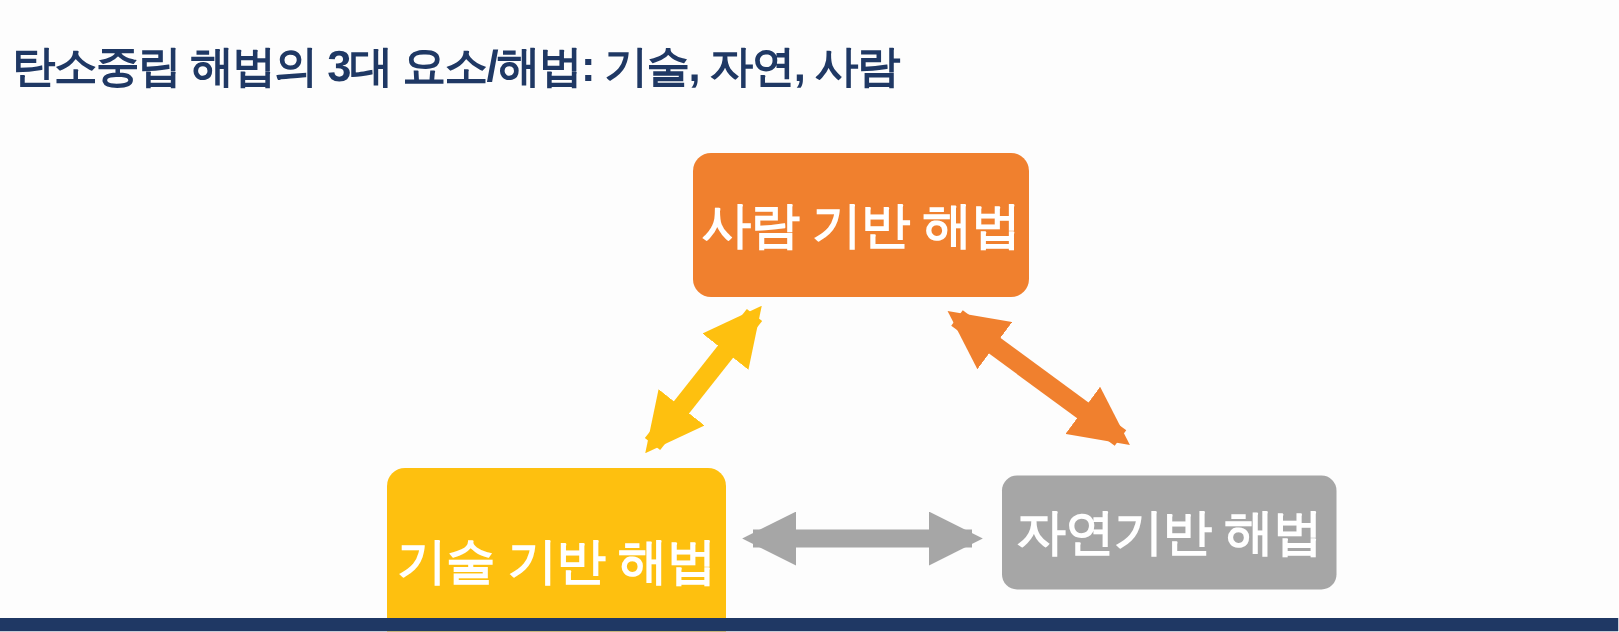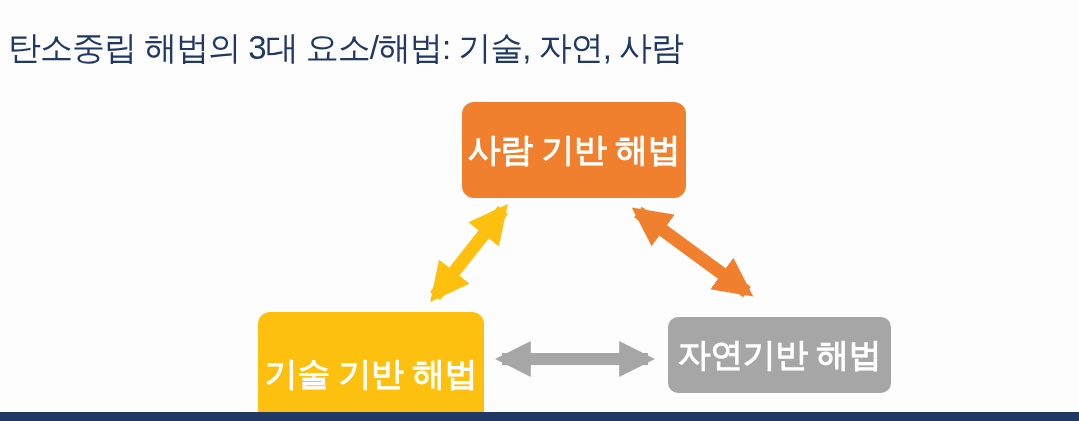--- a/index.html
+++ b/index.html
@@ -11,22 +11,22 @@
     position: relative;
     width: 1079px;
     height: 421px;
     overflow: hidden;
     background: #fdfdfd;
   }
   .slide-title {
     position: absolute;
     left: 8px;
     top: 0px;
-    font-size: 33px;
-    font-weight: 400;
+    font-size: 29px;
+    font-weight: 700;
     letter-spacing: -1px;
     line-height: 52px;
     white-space: nowrap;
     color: #1f3864;
   }
   .arrows {
     position: absolute;
     left: 0;
     top: 0;
   }

